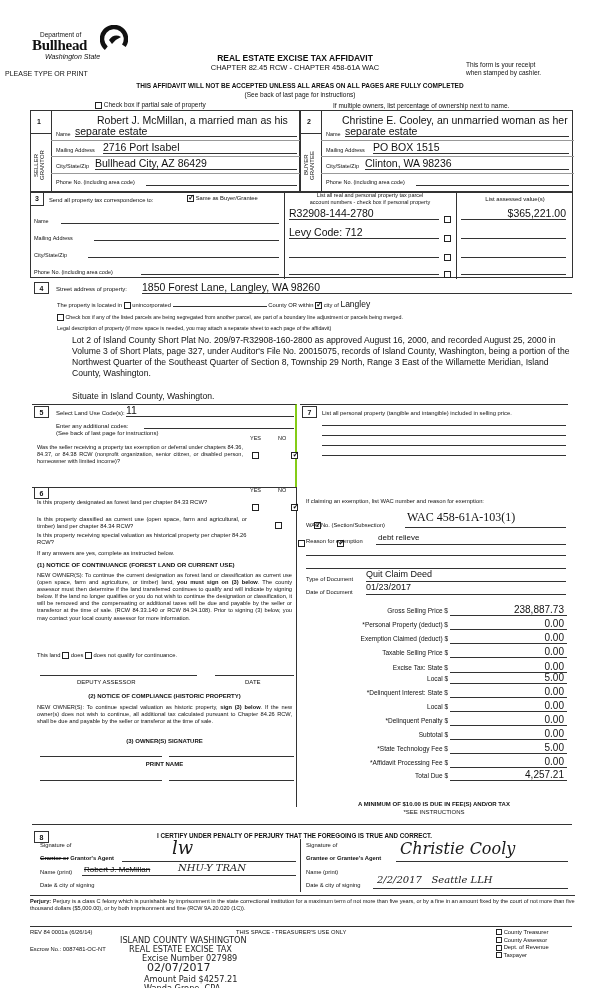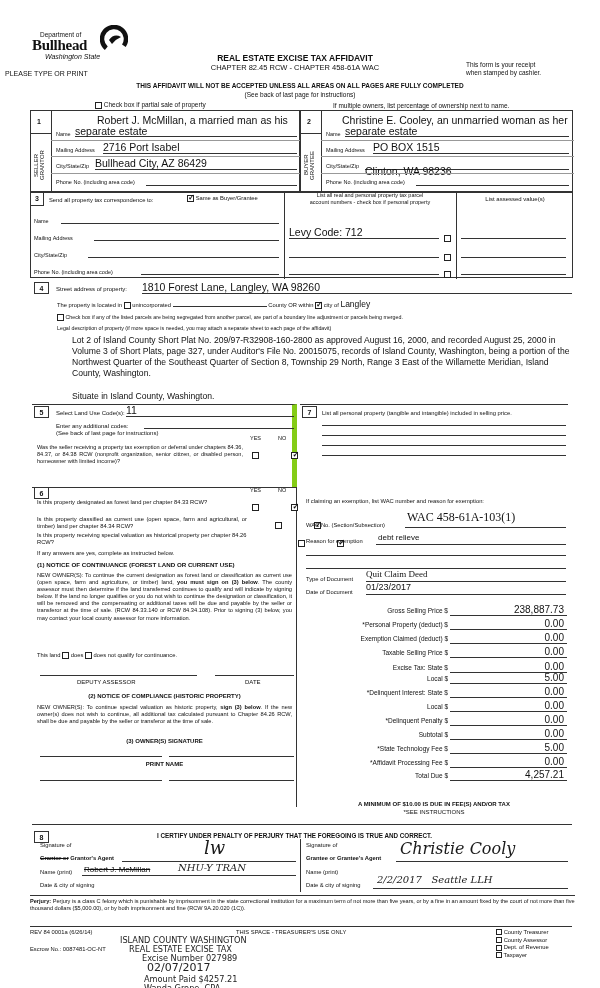--- a/index.html
+++ b/index.html
@@ -91,21 +91,21 @@
     <span class="fill" style="position:absolute; left:0; top:0;">separate estate</span>
   </div>
   <div class="abs" style="left:20px; top:29px; width:253px; border-top:1px solid #999;"></div>
   <div class="abs tiny" style="left:25px; top:36px;">Mailing Address</div>
   <div class="abs line" style="left:72px; top:30px; width:196px; height:13px;">
     <span class="fill" style="position:absolute; left:0; top:0;">PO BOX 1515</span>
   </div>
   <div class="abs" style="left:20px; top:45px; width:253px; border-top:1px solid #999;"></div>
   <div class="abs tiny" style="left:25px; top:52px;">City/State/Zip</div>
   <div class="abs line" style="left:64px; top:46px; width:204px; height:13px;">
-    <span class="fill" style="position:absolute; left:0; top:8px;">Clinton, WA 98236</span>
+    <span class="fill" style="position:absolute; left:0; top:0;">Clinton, WA 98236</span>
   </div>
   <div class="abs" style="left:20px; top:62px; width:253px; border-top:1px solid #999;"></div>
   <div class="abs tiny" style="left:25px; top:68px;">Phone No. (including area code)</div>
   <div class="abs line" style="left:115px; top:66px; width:153px; height:9px;"></div>
 </div>
 
 <div class="abs box" style="left:30px; top:192px; width:543px; height:86px;">
   <div class="abs" style="left:0; top:0; width:13px; height:13px; border-right:1px solid #333; border-bottom:1px solid #333;"></div>
   <div class="abs bold" style="left:4px; top:2px; font-size:7px;">3</div>
   <div class="abs" style="left:18px; top:4px; font-size:5.8px;">Send all property tax correspondence to:</div>
@@ -122,61 +122,66 @@
   <div class="abs line" style="left:57px; top:56px; width:191px; height:9px;"></div>
   <div class="abs tiny" style="left:3px; top:76px;">Phone No. (including area code)</div>
   <div class="abs line" style="left:110px; top:73px; width:138px; height:9px;"></div>
 
   <div class="abs" style="left:253px; top:0; height:86px; border-left:1px solid #333;"></div>
   <div class="abs" style="left:425px; top:0; height:86px; border-left:1px solid #333;"></div>
   <div class="abs center" style="left:253px; top:-1px; width:172px; font-size:5.5px;">List all real and personal property tax parcel</div>
   <div class="abs center" style="left:253px; top:6px; width:172px; font-size:5.5px;">account numbers - check box if personal property</div>
   <div class="abs center" style="left:425px; top:3px; width:118px; font-size:6px;">List assessed value(s)</div>
 
+  <div class="abs" style="left:258px; top:14px; width:280px; height:14px;">
+    <div class="abs line fill" style="left:0; top:0; width:150px; height:13px;">R32908-144-2780</div>
+    <span class="abs cb" style="left:155px; top:3px;"></span>
+    <div class="abs line fill right" style="left:172px; top:0; width:105px; height:13px;">$365,221.00</div>
+  </div>
   <div class="abs" style="left:258px; top:33px; width:280px; height:14px;">
     <div class="abs line fill" style="left:0; top:0; width:150px; height:13px;">Levy Code:  712</div>
     <span class="abs cb" style="left:155px; top:3px;"></span>
     <div class="abs line fill right" style="left:172px; top:0; width:105px; height:13px;"></div>
   </div>
   <div class="abs" style="left:258px; top:52px; width:280px; height:14px;">
     <div class="abs line fill" style="left:0; top:0; width:150px; height:13px;"></div>
     <span class="abs cb" style="left:155px; top:3px;"></span>
     <div class="abs line fill right" style="left:172px; top:0; width:105px; height:13px;"></div>
   </div>
   <div class="abs" style="left:258px; top:69px; width:280px; height:14px;">
     <div class="abs line fill" style="left:0; top:0; width:150px; height:13px;"></div>
     <span class="abs cb" style="left:155px; top:3px;"></span>
     <div class="abs line fill right" style="left:172px; top:0; width:105px; height:13px;"></div>
   </div>
 </div>
 
 <div class="secnum" style="left:34px; top:282px;">4</div>
 <div class="abs" style="left:56px; top:286px; font-size:6px;">Street address of property:</div>
-<div class="abs line fill" style="left:142px; top:281px; width:430px; height:13px;">1810 Forest Lane, Langley, WA 98260</div>
+<div class="abs line fill" style="left:142px; top:281px; width:430px; height:13px;">1850 Forest Lane, Langley, WA 98260</div>
 
 <div class="abs" style="left:57px; top:299px; font-size:5.8px; width:500px; height:12px;">
   <span>The property is located in</span>
   <span class="cb"></span>
   <span>unincorporated</span>
   <span class="line" style="display:inline-block; width:94px; height:8px;"></span>
   <span>County OR within</span>
   <span class="cb checked"></span>
   <span>city of</span>
   <span class="fill" style="font-size:8.5px;">Langley</span>
 </div>
 
 <div class="abs" style="left:57px; top:314px; font-size:5.3px;">
   <span class="cb"></span>
   <span>Check box if any of the listed parcels are being segregated from another parcel, are part of a boundary line adjustment or parcels being merged.</span>
 </div>
 <div class="abs" style="left:57px; top:325px; font-size:5.3px;">Legal description of property (if more space is needed, you may attach a separate sheet to each page of the affidavit)</div>
 <div class="abs" style="left:72px; top:335px; width:505px; font-size:8.6px; line-height:11px;">Lot 2 of Island County Short Plat No. 209/97-R32908-160-2800 as approved August 16, 2000, and recorded August 25, 2000 in Volume 3 of Short Plats, page 327, under Auditor's File No. 20015075, records of Island County, Washington, being a portion of the Northwest Quarter of the Southeast Quarter of Section 8, Township 29 North, Range 3 East of the Willamette Meridian, Island County, Washington.</div>
 <div class="abs" style="left:72px; top:391px; font-size:8.6px;">Situate in Island County, Washington.</div>
 
-<div class="abs" style="left:32px; top:404px; width:265px; height:83px; border-right:5px solid #84cc16; border-top:1px solid #333;">
+<div class="abs" style="left:32px; top:404px; width:265px; height:83px; border-right:2px solid #84cc16; border-top:1px solid #333;">
   <div class="secnum" style="left:2px; top:1px;">5</div>
   <div class="abs" style="left:24px; top:5px; font-size:6px;">Select Land Use Code(s):</div>
   <div class="abs line fill" style="left:94px; top:-1px; width:168px; height:13px;">11</div>
   <div class="abs" style="left:24px; top:18px; font-size:6px;">Enter any additional codes:</div>
   <div class="abs line" style="left:112px; top:16px; width:150px; height:8px;"></div>
   <div class="abs" style="left:24px; top:25px; font-size:6px;">(See back of last page for instructions)</div>
   <div class="abs" style="left:218px; top:30px; font-size:5.5px;">YES</div>
   <div class="abs" style="left:246px; top:30px; font-size:5.5px;">NO</div>
   <div class="abs justify" style="left:5px; top:39px; width:206px; font-size:5.6px; line-height:7px;">Was the seller receiving a property tax exemption or deferral under chapters 84.36, 84.37, or 84.38 RCW (nonprofit organization, senior citizen, or disabled person, homeowner with limited income)?</div>
   <span class="abs cb" style="left:220px; top:41px;"></span>
@@ -246,21 +251,21 @@
     <span style="position:absolute; left:2px; top:-4px; font-family:'Liberation Serif',serif; font-size:12px;">WAC 458-61A-103(1)</span>
   </div>
   <div class="abs" style="left:6px; top:133px; font-size:5.8px;">Reason for exemption</div>
   <div class="abs line" style="left:76px; top:127px; width:190px; height:13px;">
     <span style="position:absolute; left:2px; top:1px; font-size:8px;">debt relieve</span>
   </div>
   <div class="abs line" style="left:6px; top:145px; width:260px; height:6px;"></div>
   <div class="abs line" style="left:6px; top:158px; width:260px; height:6px;"></div>
 
   <div class="abs" style="left:6px; top:171px; font-size:5.8px;">Type of Document</div>
-  <div class="abs line fill" style="left:66px; top:164px; width:200px; height:13px; font-size:9px;font-family:Liberation Serif, serif;">Quit Claim Deed</div>
+  <div class="abs line fill" style="left:66px; top:164px; width:200px; height:13px; font-size:9px;">Quit Claim Deed</div>
   <div class="abs" style="left:6px; top:184px; font-size:5.8px;">Date of Document</div>
   <div class="abs line fill" style="left:66px; top:177px; width:200px; height:13px; font-size:9px;">01/23/2017</div>
 </div>
 
 <div class="fee-row" style="top:604px;">
   <span class="fee-label">Gross Selling Price $</span>
     <span class="fee-line"></span>
     <span class="fee-val">238,887.73</span>
 </div>
 <div class="fee-row" style="top:618px;">
@@ -329,21 +334,21 @@
 
 <div class="abs" style="left:32px; top:824px; width:540px; height:84px; border-top:1px solid #333;">
   <div class="secnum" style="left:2px; top:6px;">8</div>
   <div class="abs bold" style="left:125px; top:7px; font-size:6.3px;">I CERTIFY UNDER PENALTY OF PERJURY THAT THE FOREGOING IS TRUE AND CORRECT.</div>
 
   <div class="abs" style="left:8px; top:17px; font-size:5.8px;">Signature of</div>
   <div class="abs" style="left:8px; top:30px; font-size:5.8px; font-weight:bold;">
     <s>Grantor or</s> <span>Grantor's Agent</span>
   </div>
   <div class="abs line" style="left:90px; top:22px; width:174px; height:15px;">
-    <span class="sig" style="position:absolute; left:50px; top:-10px; font-size:18px;margin-left:32px;">lw</span>
+    <span class="sig" style="position:absolute; left:50px; top:-10px; font-size:18px;">lw</span>
   </div>
   <div class="abs" style="left:8px; top:44px; font-size:5.8px;">Name (print)</div>
   <div class="abs line" style="left:50px; top:38px; width:214px; height:13px;">
     <s style="position:absolute; left:2px; top:2px; font-size:8px;">Robert J. McMillan</s>
     <span class="sig" style="position:absolute; left:96px; top:-1px; font-size:10px;">NHU-Y TRAN</span>
   </div>
   <div class="abs" style="left:8px; top:57px; font-size:5.8px;">Date &amp; city of signing</div>
 
   <div class="abs" style="left:268px; top:14px; height:53px; border-left:1px solid #333;"></div>
 

